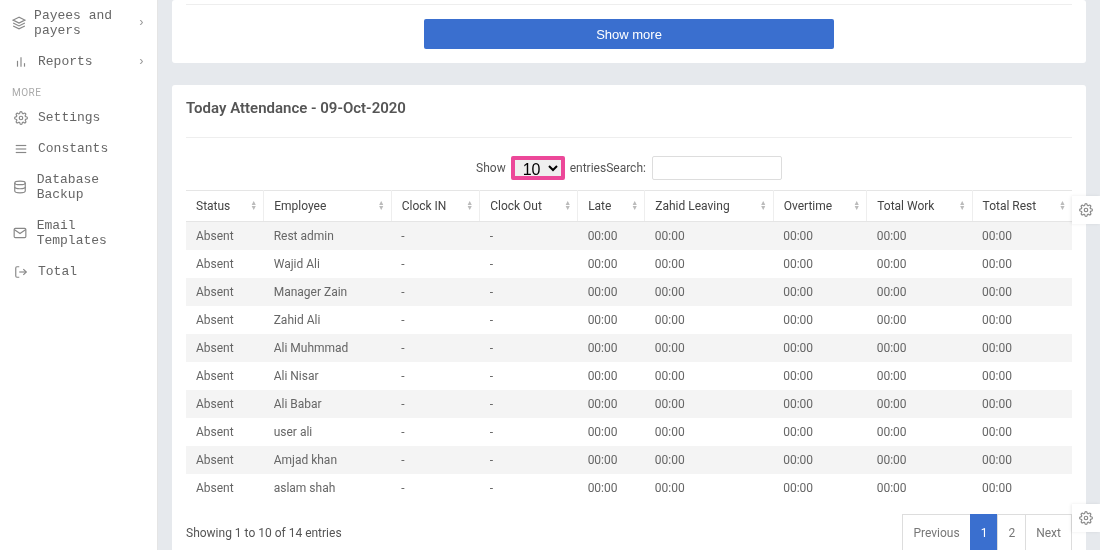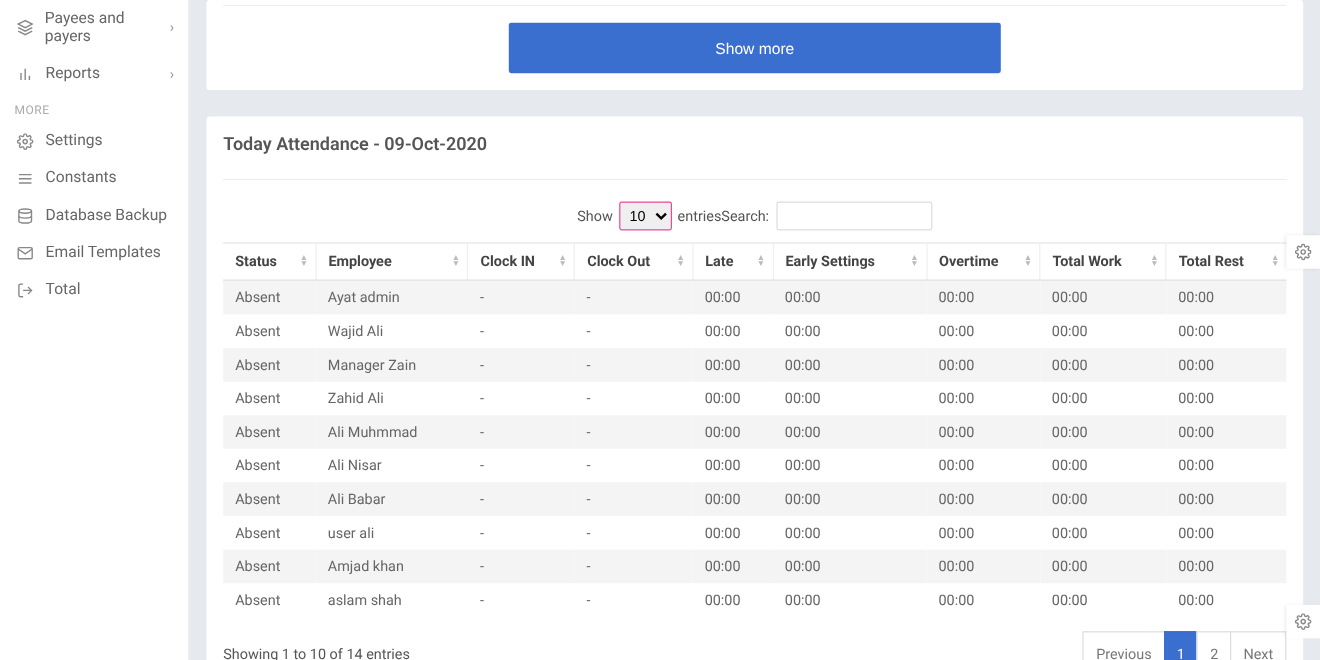--- a/index.html
+++ b/index.html
@@ -21,20 +21,21 @@
   padding-top: 0;
   flex-shrink: 0;
 }
 .sidebar .nav-item {
   display: flex;
   align-items: center;
   padding: 8px 12px;
   cursor: pointer;
   color: #666;
   font-size: 13px;
+  font-family: Liberation Mono, monospace;
 }
 .sidebar .nav-item .icon { width: 18px; margin-right: 8px; display: inline-flex; justify-content: center; color: #888; }
 .sidebar .nav-item .chev { margin-left: auto; font-size: 12px; color: #999; }
 .sidebar .section-label {
   font-size: 10px;
   letter-spacing: 0.5px;
   color: #aaa;
   padding: 10px 12px 4px;
 }
 .main { flex: 1; padding: 0 14px 14px 14px; overflow: hidden; }
@@ -44,21 +45,21 @@
   padding: 0 14px 14px 14px;
   margin-bottom: 22px;
 }
 .show-more-divider { border-top: 1px solid #eee; margin: 0 0 8px 0; padding-top: 6px; }
 .show-more-btn {
   background: #3a6fcf;
   color: #fff;
   border: none;
   width: 100%;
   max-width: 410px;
-  height: 42px;
+  height: 30px;
   font-size: 13px;
   cursor: pointer;
   border-radius: 2px;
   display: block;
   margin: 0 auto;
 }
 .card {
   background: #fff;
   border-radius: 3px;
   padding: 14px 14px 14px 14px;
@@ -74,39 +75,39 @@
 .controls {
   display: flex;
   align-items: center;
   justify-content: center;
   margin-bottom: 10px;
   font-size: 12px;
   color: #555;
 }
 .controls .left { display: flex; align-items: center; gap: 5px; }
 .controls select {
-  border: 1px solid #ec4899;
+  border: 4px solid #ec4899;
   border-radius: 2px;
   height: 24px;
-  font-size: 12px;
+  font-size: 16px;
   padding: 0 4px;
 }
 .controls .right { display: flex; align-items: center; gap: 6px; }
 .controls input[type="text"] {
   border: 1px solid #ddd;
   border-radius: 2px;
   height: 24px;
   width: 130px;
   padding: 0 6px;
   font-size: 12px;
 }
 table { width: 100%; border-collapse: collapse; font-size: 12px; }
 thead th {
   text-align: left;
-  font-weight: 700;
+  font-weight: 400;
   color: #444;
   padding: 8px 10px;
   border-top: 1px solid #e5e5e5;
   border-bottom: 1px solid #e5e5e5;
   border-right: 1px solid #eee;
   position: relative;
 }
 thead th:last-child { border-right: none; }
 thead th .sort {
   position: absolute;
@@ -282,42 +283,42 @@
                   <span>▼</span>
                 </span></th>
               <th><span>Clock Out</span><span class="sort">
                   <span>▲</span>
                   <span>▼</span>
                 </span></th>
               <th><span>Late</span><span class="sort">
                   <span>▲</span>
                   <span>▼</span>
                 </span></th>
-              <th><span>Early Settings</span><span class="sort">
+              <th><span>Zahid Leaving</span><span class="sort">
                   <span>▲</span>
                   <span>▼</span>
                 </span></th>
               <th><span>Overtime</span><span class="sort">
                   <span>▲</span>
                   <span>▼</span>
                 </span></th>
               <th><span>Total Work</span><span class="sort">
                   <span>▲</span>
                   <span>▼</span>
                 </span></th>
               <th><span>Total Rest</span><span class="sort">
                   <span>▲</span>
                   <span>▼</span>
                 </span></th>
             </tr>
         </thead>
         <tbody id="table-body">
             <tr>
               <td>Absent</td>
-              <td>Ayat admin</td>
+              <td>Rest admin</td>
               <td>-</td>
               <td>-</td>
               <td>00:00</td>
               <td>00:00</td>
               <td>00:00</td>
               <td>00:00</td>
               <td>00:00</td>
             </tr>
             <tr>
               <td>Absent</td>

